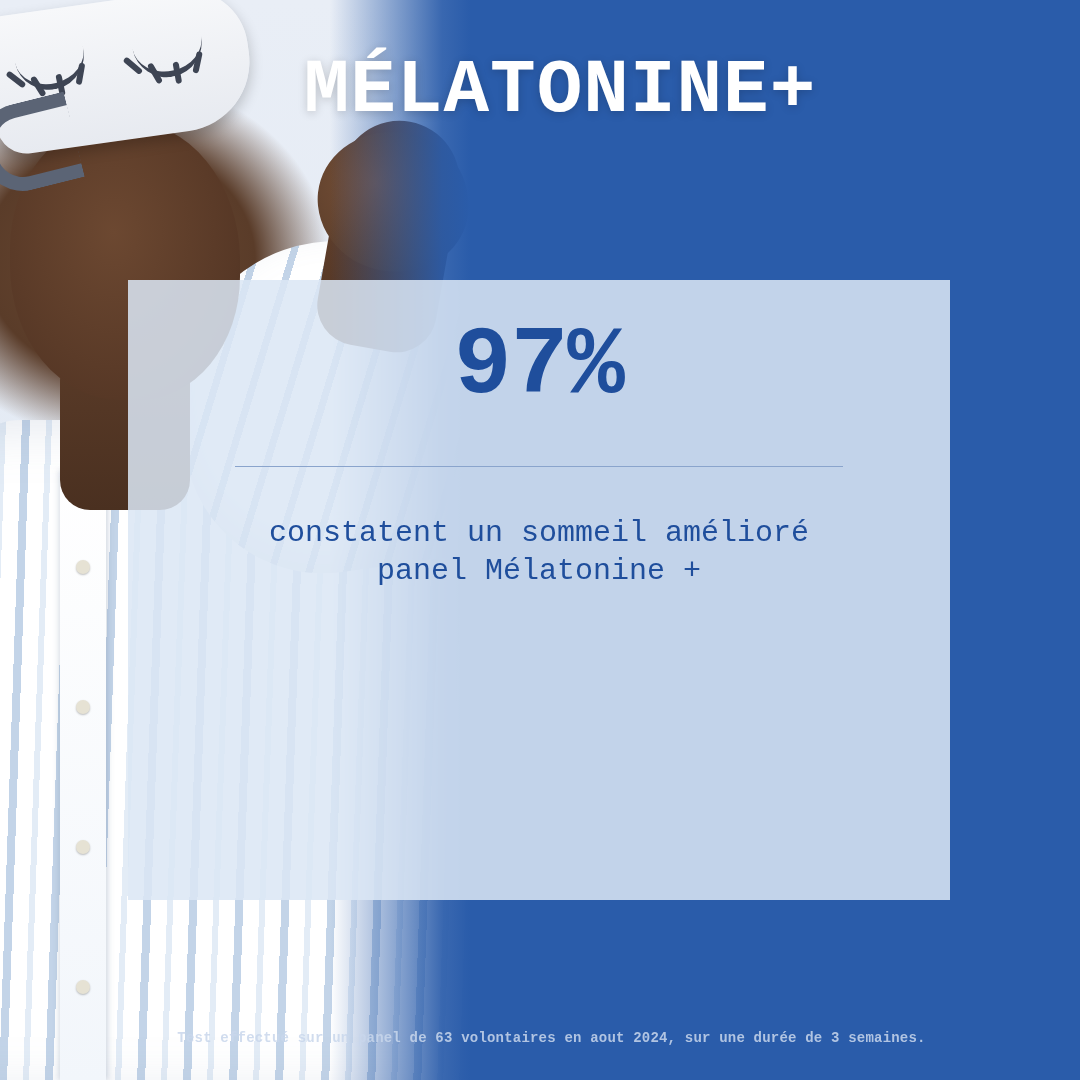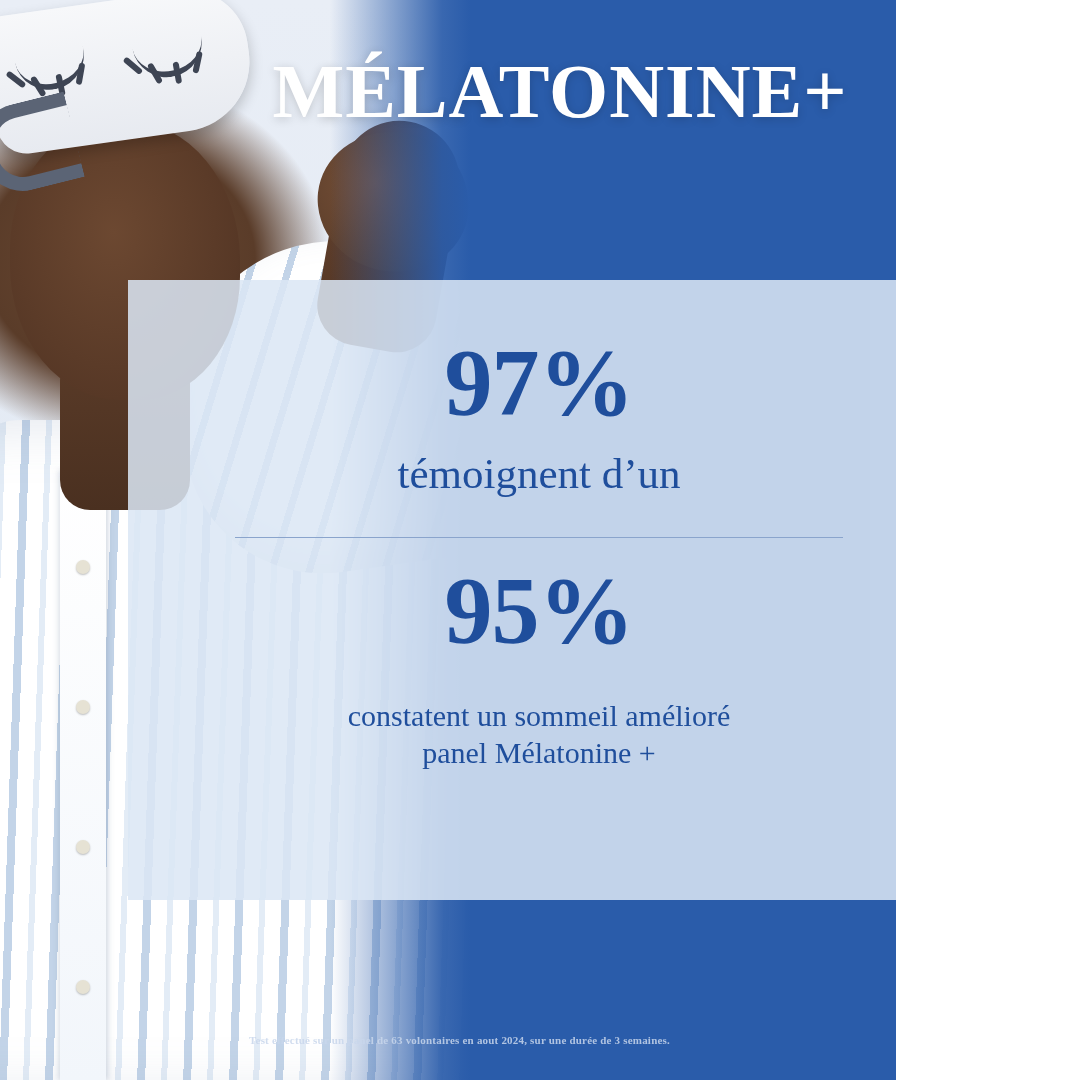--- a/index.html
+++ b/index.html
@@ -2,25 +2,25 @@
 <html lang="fr"><head>
 <meta charset="utf-8">
 <style>
   html, body {
     margin: 0;
     padding: 0;
     background: #ffffff;
   }
   .poster {
     position: relative;
-    width: 896px;
+    width: 1080px;
     height: 1080px;
     overflow: hidden;
     background: #2A5CAA;
-    font-family: Liberation Serif, serif;
+    font-family: Liberation Mono, monospace;
   }
 
   
   .photo {
     position: absolute;
     left: 0;
     top: 0;
     width: 470px;
     height: 1080px;
     overflow: hidden;
@@ -189,21 +189,21 @@
     position: absolute;
     left: 128px;
     top: 280px;
     width: 822px;
     height: 620px;
     background: rgba(219, 230, 245, 0.86);
     display: flex;
     flex-direction: column;
     align-items: center;
     justify-content: flex-start;
-    padding-top: 48px;
+    padding-top: 32px;
     box-sizing: border-box;
   }
   .stat-number {
     color: #1F4E9C;
     font-weight: 700;
     font-size: 96px;
     line-height: 1.15;
     letter-spacing: -1px;
   }
   .stat-text {
@@ -229,21 +229,21 @@
   }
 
   
   .footnote {
     position: absolute;
     left: 0;
     right: 0;
     bottom: 34px;
     text-align: center;
     color: #c9d7ec;
-    font-size: 11px;
+    font-size: 14px;
     font-weight: 600;
     letter-spacing: 0.2px;
     opacity: 0.85;
     margin-left: 23px;
   }
 </style>
 </head>
 <body>
 
 <div class="poster">
@@ -279,28 +279,26 @@
     <div class="photo-fade"></div>
   </div>
 
   <div class="headline">MÉLATONINE+</div>
 
   <div class="card">
 
     <div class="stat-block stat-block-1">
       <div class="stat-number" style="text-align:center">97%</div>
       <div class="stat-text">
-        <div>témoignent d’un</div>
       </div>
     </div>
 
     <div class="divider"></div>
 
     <div class="stat-block stat-block-2">
-      <div class="stat-number" style="text-align:center">95%</div>
       <div class="stat-text">
         <div>constatent un sommeil amélioré</div>
         <div>panel Mélatonine +</div>
       </div>
     </div>
 
   </div>
 
   <div class="footnote">Test effectué sur un panel de 63 volontaires en aout 2024, sur une durée de 3 semaines.</div>
 

